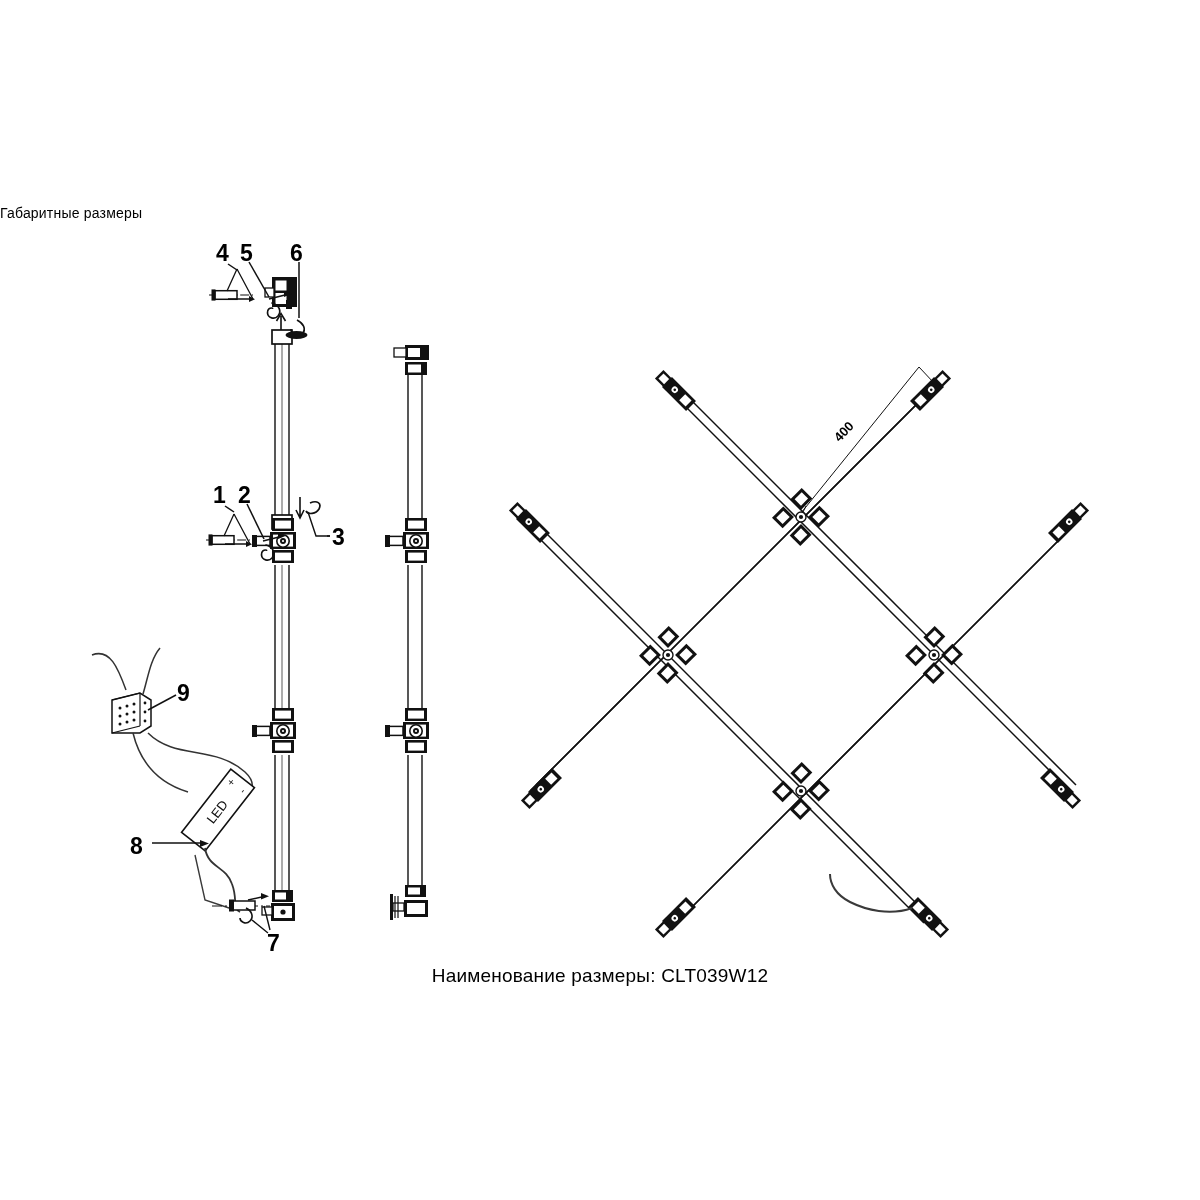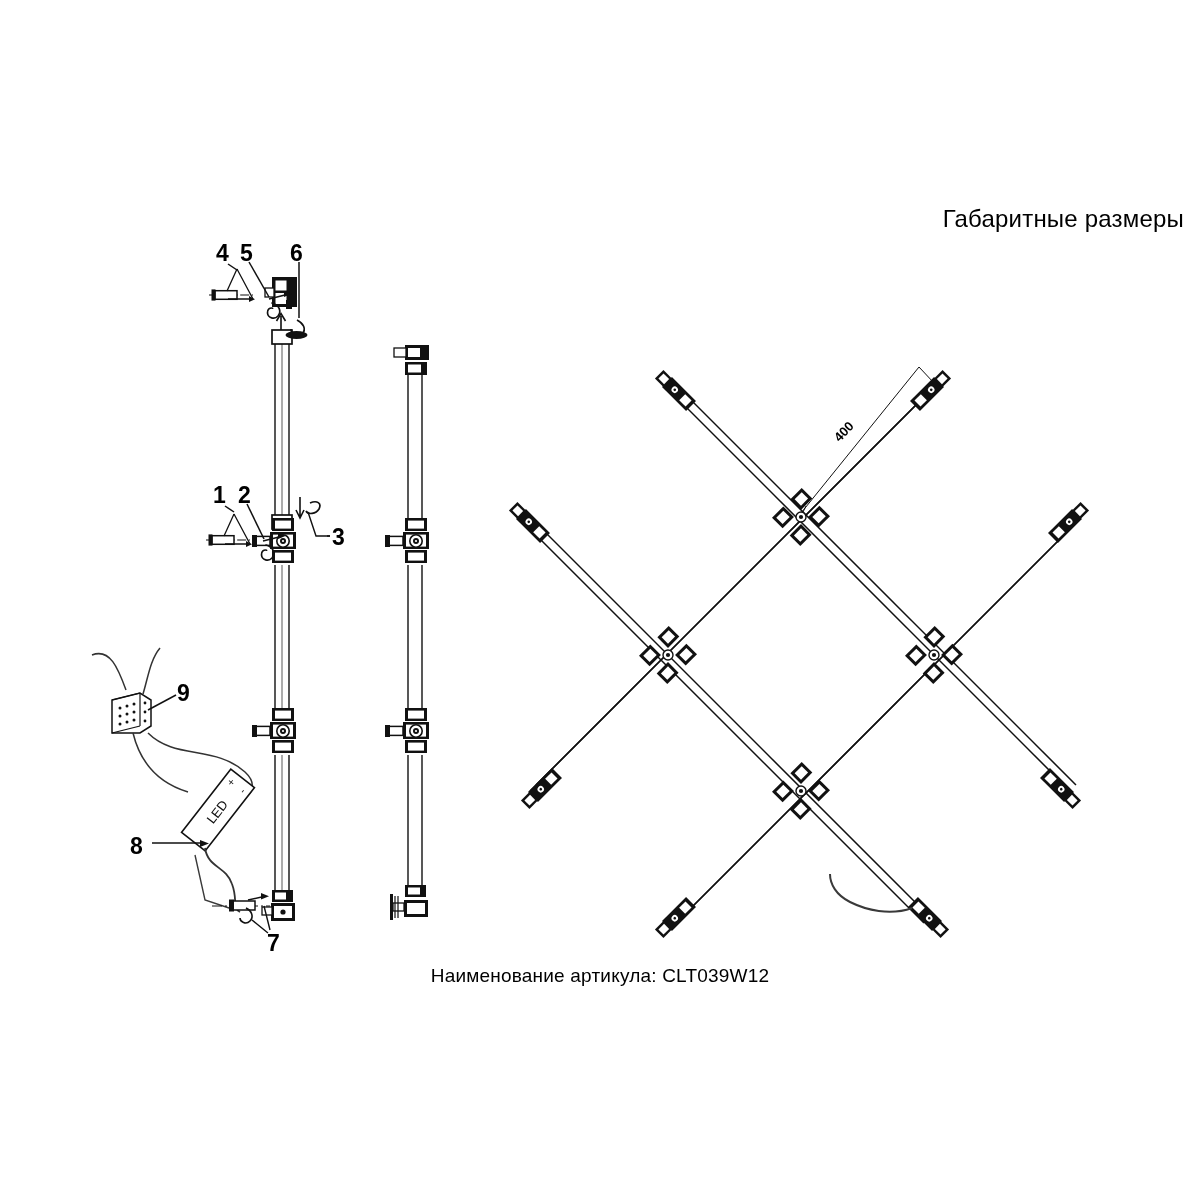--- a/index.html
+++ b/index.html
@@ -3,22 +3,22 @@
 <meta charset="utf-8">
 <style>
   html,body{margin:0;padding:0;background:#ffffff;}
   body{
     width:1200px;height:1200px;position:relative;overflow:hidden;
     font-family:"Liberation Sans", sans-serif;color:#000;
   }
   #sheet{position:absolute;inset:0;width:1200px;height:1200px;}
   .txt{position:absolute;white-space:nowrap;}
   #title{
-    left:0;right:16px;top:205px;text-align:right;
-    font-size:24px;font-weight:400;letter-spacing:.2px;
+    left:0;right:16px;top:205px;text-align:left;
+    font-size:14px;font-weight:400;letter-spacing:.2px;
   }
   #caption{
     left:0;right:0;top:965px;text-align:center;
     font-size:19px;font-weight:400;letter-spacing:.2px;
   }
   .callout{font-size:23px;font-weight:700;}
   .dim-label{
     font-size:13px;font-weight:700;
     transform-origin:center center;
   }
@@ -321,21 +321,21 @@
       </g>
     <g transform="translate(925,914) rotate(45)">
         <use href="#endcap"></use>
       </g>
 
     <path d="M912,908 C 890,916 866,910 850,902 C 836,895 830,884 830,874" fill="none" stroke="#3a3a3a" stroke-width="2"></path>
   </g>
 </svg>
 
 <div class="txt" id="title">Габаритные размеры</div>
-<div class="txt" id="caption">Наименование артикула: CLT039W12</div>
+<div class="txt" id="caption">Наименование размеры: CLT039W12</div>
 
 <div class="txt callout" style="left:216px;top:240px;">4</div>
 <div class="txt callout" style="left:240px;top:240px;">5</div>
 <div class="txt callout" style="left:290px;top:240px;">6</div>
 
 <div class="txt callout" style="left:213px;top:482px;">1</div>
 <div class="txt callout" style="left:238px;top:482px;">2</div>
 <div class="txt callout" style="left:332px;top:524px;">3</div>
 
 <div class="txt callout" style="left:267px;top:930px;">7</div>

